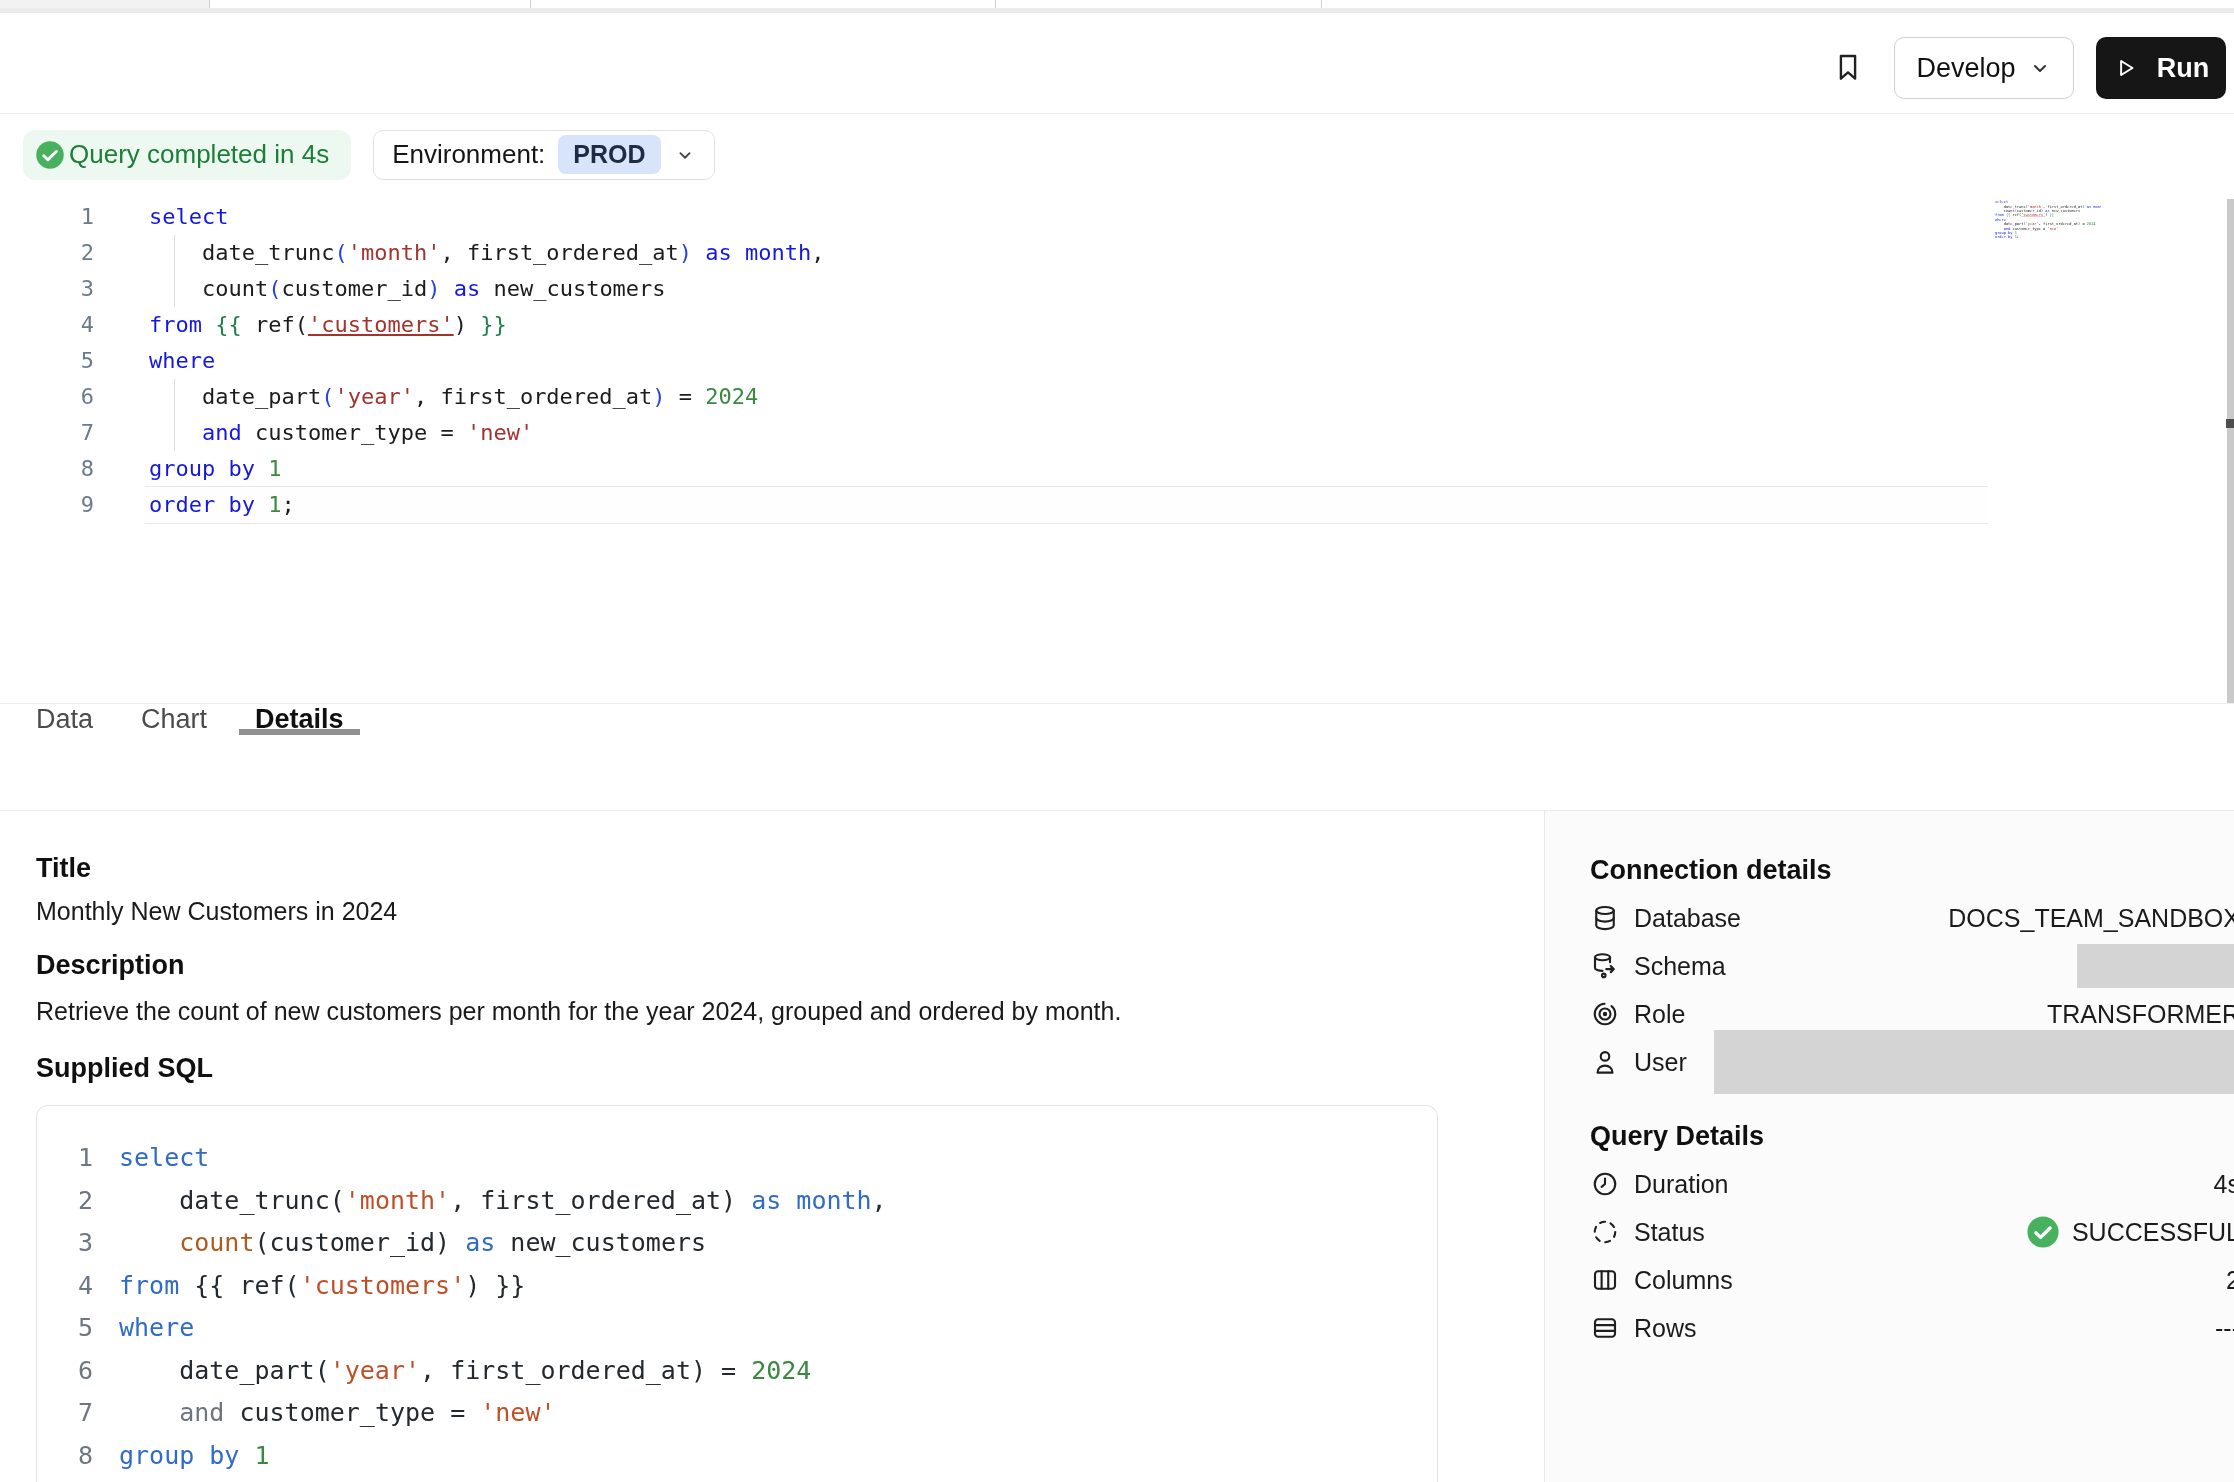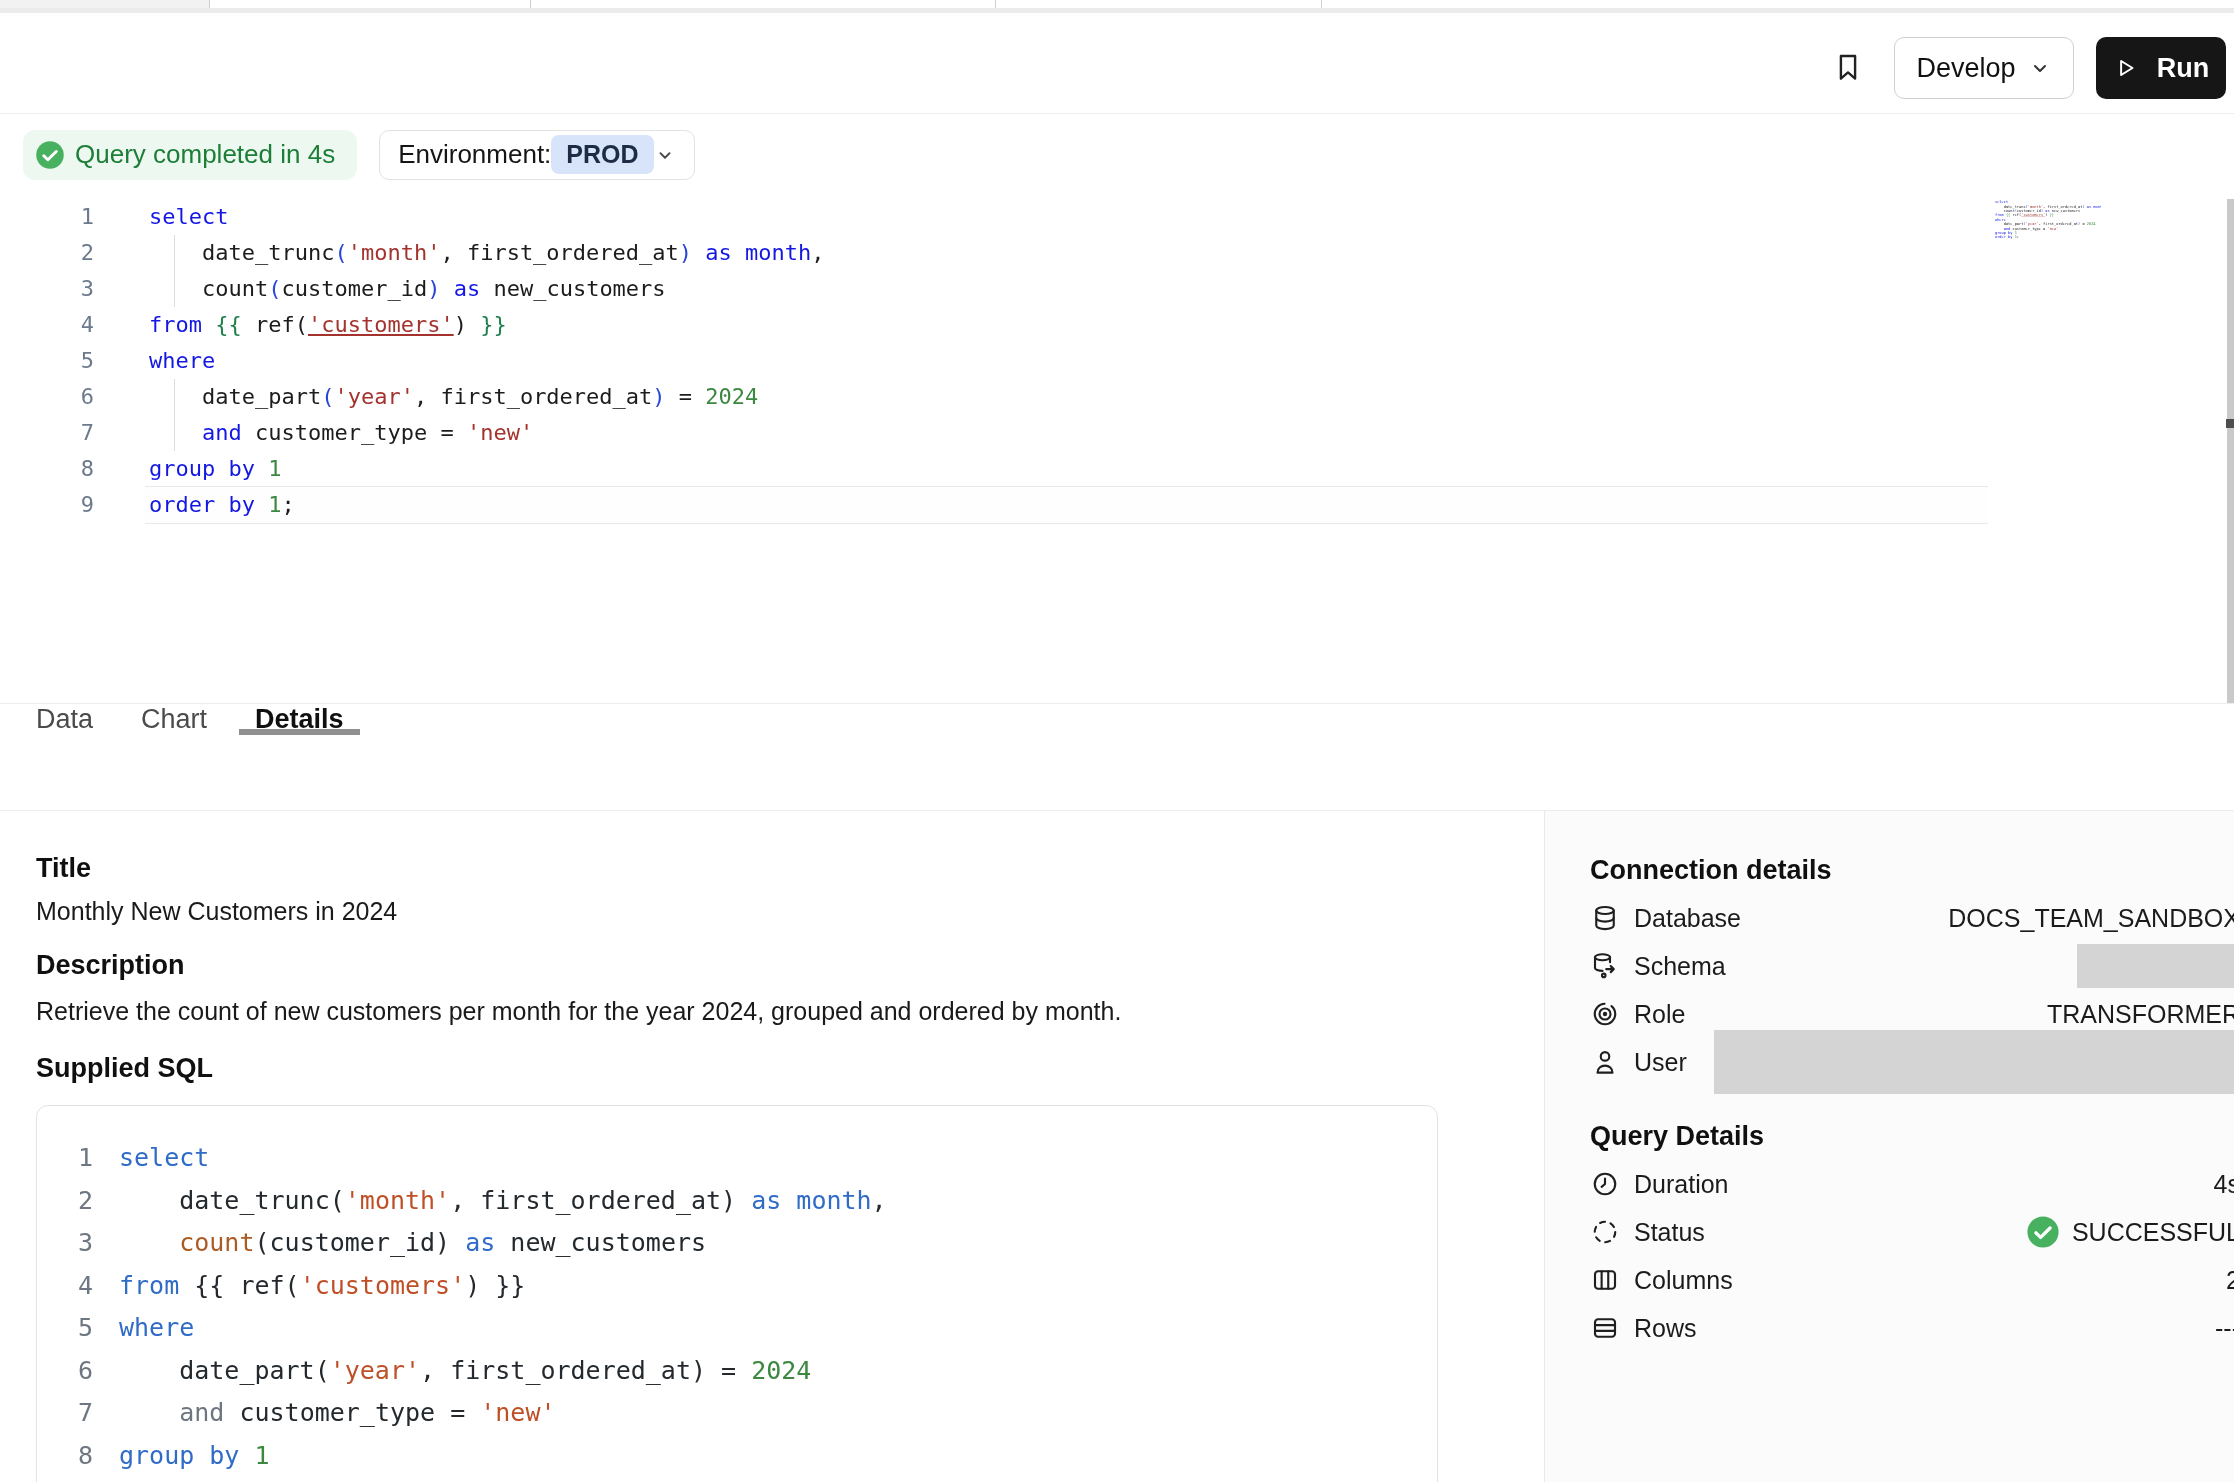--- a/index.html
+++ b/index.html
@@ -17,23 +17,23 @@
   
   .header { position:absolute; top:13px; left:0; width:2234px; height:101px; background:#fff; border-bottom:1px solid #ededed; }
   .bookmark-btn { position:absolute; left:1828px; top:34px; width:40px; height:40px; display:flex; align-items:center; justify-content:center; cursor:pointer; }
   .develop-btn { position:absolute; left:1894px; top:24px; width:180px; height:62px; border:1.5px solid #cfcfcf; border-radius:10px; background:#fff;
     display:flex; align-items:center; justify-content:center; gap:12px; font-size:27px; color:#111; cursor:pointer; }
   .run-btn { position:absolute; left:2096px; top:24px; width:130px; height:62px; border-radius:10px; background:#161616; color:#fff;
     display:flex; align-items:center; justify-content:center; gap:18px; font-size:27px; font-weight:600; cursor:pointer; }
 
   
   .statusbar { position:absolute; top:114px; left:0; width:2234px; height:81px; display:flex; align-items:center; padding-left:23px; gap:22px; background:#fff; }
-  .query-pill { display:flex; align-items:center; gap:10px; height:50px; padding:0 22px 0 12px; border-radius:12px; background:#ecf8f0; }
+  .query-pill { display:flex; align-items:center; gap:4px; height:50px; padding:0 22px 0 12px; border-radius:12px; background:#ecf8f0; }
   .query-pill .txt { font-size:26px; color:#1c7e37; font-weight:500; }
-  .env-select { display:flex; align-items:center; gap:0; height:50px; padding:0 18px; border:1.5px solid #e2e2e2; border-radius:10px; background:#fff; cursor:pointer; }
+  .env-select { display:flex; align-items:center; gap:13px; height:50px; padding:0 18px; border:1.5px solid #e2e2e2; border-radius:10px; background:#fff; cursor:pointer; }
   .env-label { font-size:26px; color:#161616; }
   .env-pill { font-size:25px; font-weight:600; color:#1d2b45; background:#d7e4f9; border-radius:8px; padding:5px 15px; }
 
   
   .code-line { display:flex; height:36px; }
   .ln { width:54px; text-align:right; color:#6b7a8d; flex:none; }
   .lc { margin-left:51px; width:1843px; padding-left:4px; white-space:pre; }
   .t-kw { color:#1418e3; }
   .t-pl { color:#1c1c1c; }
   .t-st { color:#a4332d; }

